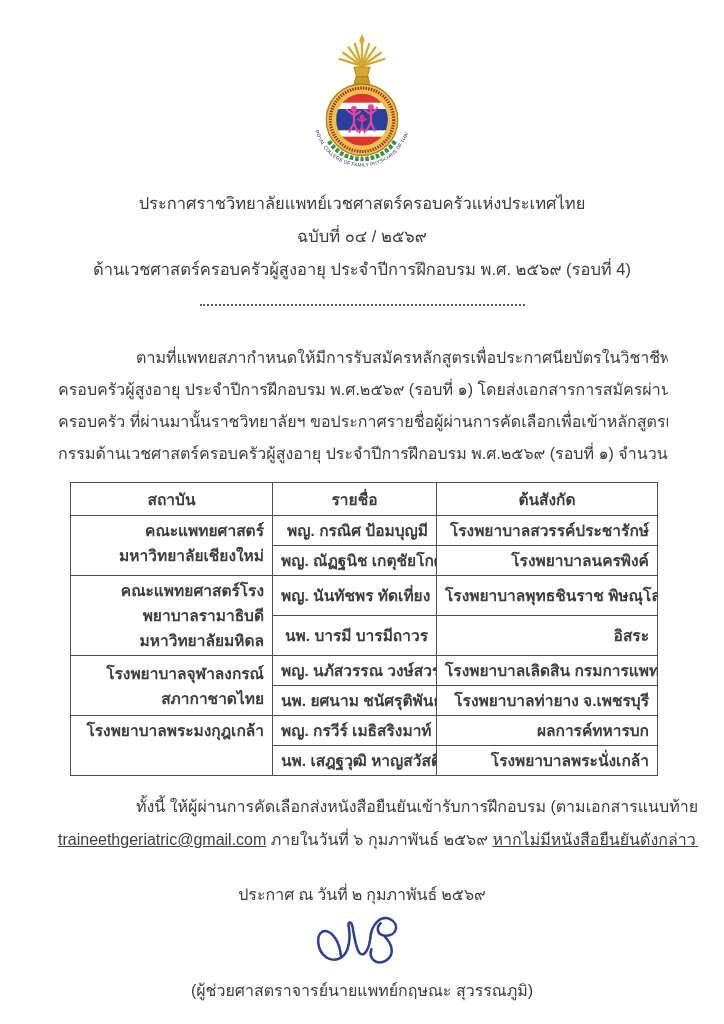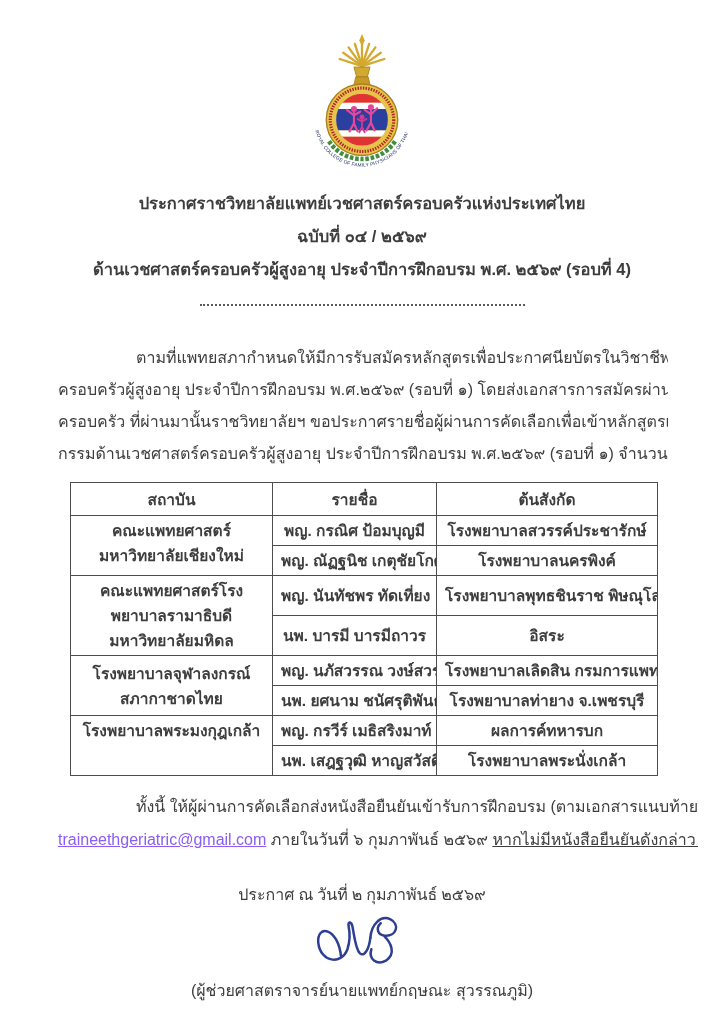--- a/index.html
+++ b/index.html
@@ -2,40 +2,40 @@
 <html><head>
 <meta charset="utf-8">
 <style>
   html,body{margin:0;padding:0;background:#e9e9e9;}
   .page{
     width:724px;height:1024px;margin:0 auto;background:#ffffff;
     font-family:"Liberation Sans","DejaVu Sans",sans-serif;
     color:#3d3d3d;overflow:hidden;position:relative;box-sizing:border-box;
   }
   .logo-wrap{padding-top:26px;text-align:center;}
-  .title-block{margin-top:12px;text-align:center;font-weight:bold;font-size:16.5px;}
+  .title-block{margin-top:12px;text-align:center;font-weight:normal;font-size:16.5px;}
   .title-line{line-height:22px;margin:0 0 11px;white-space:pre;}
   .dotted-sep{width:325px;height:0;margin:24px auto 0;border-top:2.5px dotted #5a5a5a;}
   .main-para{margin:36px 56px 0 58px;font-size:16px;line-height:32px;}
   .para-line{white-space:nowrap;overflow:hidden;}
   .para-line.indent{text-indent:78px;}
   .doc-table{border-collapse:collapse;margin:12px 0 0 70px;width:587px;font-size:15.5px;table-layout:fixed;}
   .doc-table th,.doc-table td{border:1px solid #4d4d4d;padding:2px 8px;font-weight:bold;overflow:hidden;white-space:nowrap;}
   .doc-table th{height:28px;text-align:center;}
-  .doc-table td{height:24px;text-align:center;}
+  .doc-table td{height:24px;text-align:right;}
   .col-inst{width:202px;}
   .col-name{width:164px;}
   .col-aff{width:221px;}
   td.inst{white-space:normal;line-height:25px;}
   .va-top{vertical-align:top;padding-top:3px;}
   .va-mid{vertical-align:middle;margin-left:30px;}
   .footer-para{margin:14px 26px 0 58px;font-size:16px;line-height:33px;}
   .footer-line{white-space:nowrap;overflow:hidden;}
   .footer-line.indent{text-indent:78px;}
-  .email-link{color:#8b5cf6;text-decoration:underline;cursor:pointer;}
+  .email-link{color:#404040;text-decoration:underline;cursor:pointer;}
   .warn-underline{text-decoration:underline;}
   .date-line{margin-top:26px;text-align:center;font-size:16px;font-family:Liberation Serif, serif;}
   .signature-wrap{margin-top:2px;text-align:center;height:70px;}
   .signer-name{margin-top:0;text-align:center;font-size:16px;line-height:24px;}
 </style>
 </head>
 <body>
 
 <div class="page">
 

